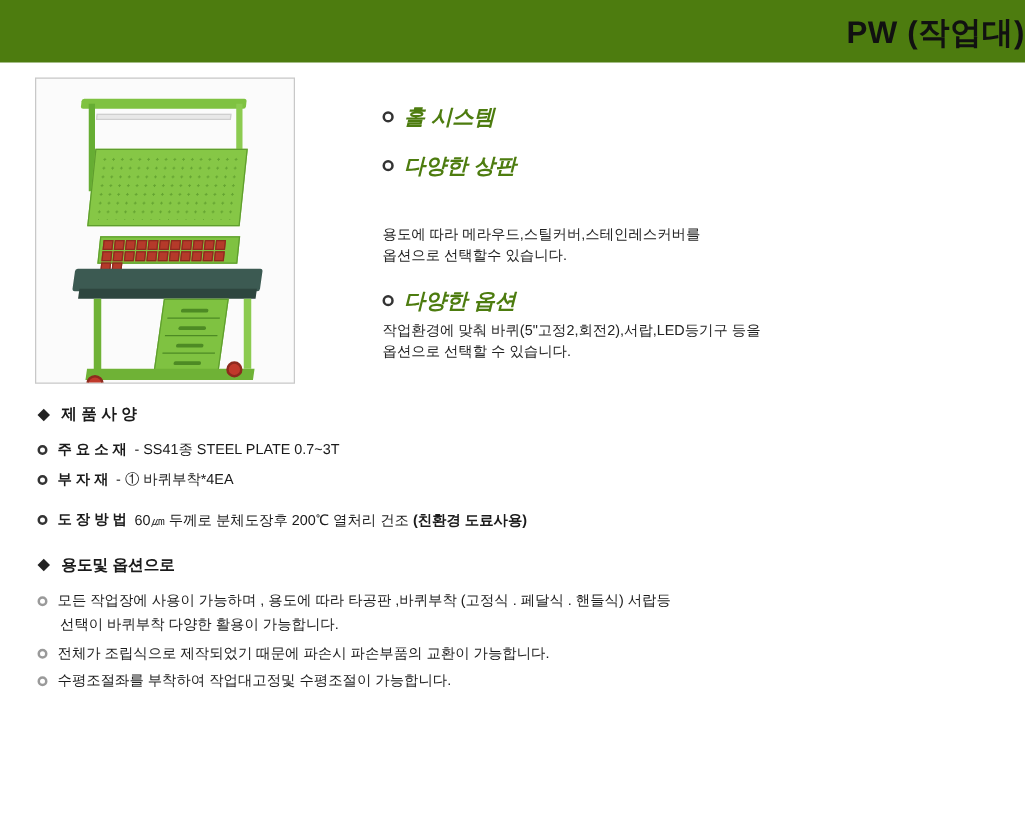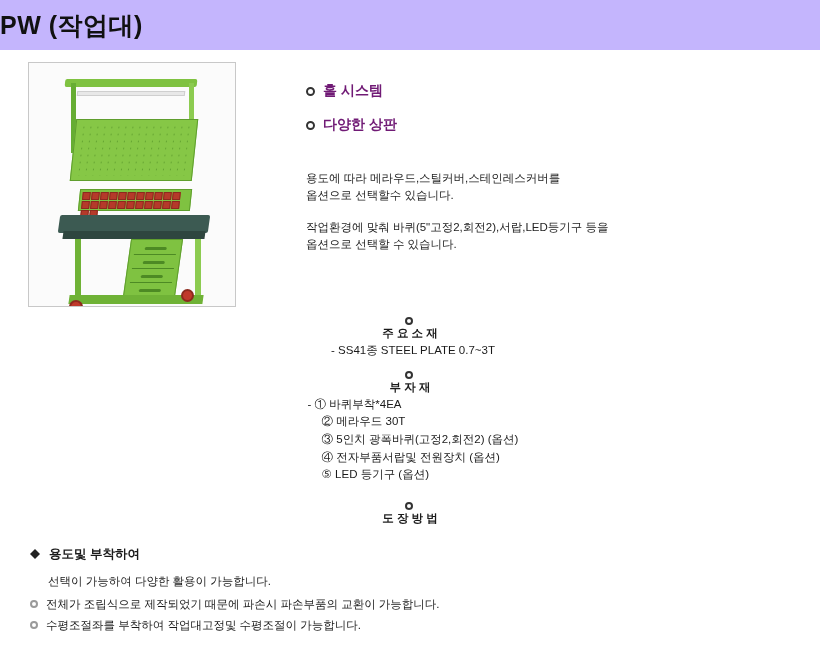--- a/index.html
+++ b/index.html
@@ -13,24 +13,24 @@
     background: #ffffff;
     font-family: "Liberation Sans", sans-serif;
     color: #1a1a1a;
     overflow: hidden;
   }
 
   
   .header {
     width: 820px;
     height: 50px;
-    background: #c4b5fd;
+    background: #4d7c0f;
     display: flex;
     align-items: center;
-    justify-content: flex-start;
+    justify-content: flex-end;
   }
   .header-title {
     font-size: 25px;
     font-weight: bold;
     letter-spacing: 0.5px;
     color: #111;
   }
 
   
   .top-section {
@@ -187,24 +187,25 @@
 
   
   .features {
     flex: 1;
     padding: 24px 20px 0 38px;
   }
   .feature-block { margin-bottom: 16px; }
   .feature-head {
     display: flex;
     align-items: center;
-    font-size: 14px;
+    font-size: 17px;
     font-weight: bold;
-    color: #701a75;
+    color: #4d7c0f;
     margin-bottom: 5px;
+    font-style: italic;
   }
   .marker-circle {
     display: inline-block;
     width: 9px; height: 9px;
     border: 2px solid #333;
     border-radius: 50%;
     margin-right: 8px;
     flex: none;
   }
   .feature-body {
@@ -239,25 +240,24 @@
     content: "";
     position: absolute;
     left: -5px; top: 5px;
     width: 0; height: 0;
     border: 5px solid transparent;
     border-top-color: #222;
   }
 
   .spec-row {
     display: flex;
-    align-items: center;
+    align-items: flex-start;
     font-size: 11.5px;
     margin-bottom: 7px;
     line-height: 1.5;
-    flex-direction: column;
   }
   .marker-ring {
     display: inline-block;
     width: 8px; height: 8px;
     border: 2px solid #333;
     border-radius: 50%;
     margin-right: 8px;
     margin-top: 4px;
     flex: none;
   }
@@ -370,65 +370,74 @@
     <div class="feature-block">
       <div class="feature-head">
         <span class="marker-circle"></span>
         <span>다양한 상판</span>
       </div>
       <div class="feature-body" style="white-space:pre-line;margin-top:36px;">용도에 따라 메라우드,스틸커버,스테인레스커버를
 옵션으로 선택할수 있습니다.</div>
     </div>
 
     <div class="feature-block">
+      <div class="feature-head">
+        <span class="marker-circle"></span>
+        <span>다양한 옵션</span>
+      </div>
       <div class="feature-body" style="white-space:pre-line;">작업환경에 맞춰 바퀴(5"고정2,회전2),서랍,LED등기구 등을
 옵션으로 선택할 수 있습니다.</div>
     </div>
   </div>
 </div>
 
 <div class="spec-section">
 
+  <div class="section-title">
+    <span class="marker-diamond"></span>
+    <span>제 품 사 양</span>
+  </div>
 
   <div class="spec-row">
     <span class="marker-ring"></span>
     <span class="spec-label">주 요 소 재</span>
     <span class="spec-value">- SS41종 STEEL PLATE 0.7~3T</span>
   </div>
 
   <div class="spec-row">
     <span class="marker-ring"></span>
     <span class="spec-label">부  자  재</span>
     <span>
       <span class="spec-value">- ① 바퀴부착*4EA</span>
-      <ul class="sub-list" style="padding-left:14px;">
-        <li>② 메라우드 30T</li>
-        <li>③ 5인치 광폭바퀴(고정2,회전2) (옵션)</li>
-        <li>④ 전자부품서랍및 전원장치 (옵션)</li>
-        <li>⑤ LED 등기구 (옵션)</li>
-      </ul>
     </span>
   </div>
 
   <div class="spec-row" style="margin-top:14px;">
     <span class="marker-ring"></span>
     <span class="spec-label">도 장 방 법</span>
     <span class="paint-lines">
+      <div>
+        <span>60㎛ 두께로 분체도장후 200℃ 열처리 건조 </span><span class="bold">(친환경 도료사용)</span>
+      </div>
     </span>
   </div>
 
 
   <div class="section-title" style="margin-top:18px;">
     <span class="marker-diamond"></span>
-    <span>용도및 부착하여</span>
+    <span>용도및 옵션으로</span>
   </div>
 
   <div class="feature-list">
     <div>
-      <div class="indent-line" style="margin:-2px 0 6px 0;">선택이 가능하여 다양한 활용이 가능합니다.</div>
+      <div class="feature-row">
+        <span class="marker-ring light"></span>
+        <span>모든 작업장에 사용이 가능하며 , 용도에 따라 타공판 ,바퀴부착 (고정식 . 페달식 . 핸들식) 서랍등</span>
+      </div>
+      <div class="indent-line" style="margin:-2px 0 6px 0;">선택이 바퀴부착 다양한 활용이 가능합니다.</div>
     </div>
 
     <div class="feature-row">
       <span class="marker-ring light"></span>
       <span>전체가 조립식으로 제작되었기 때문에 파손시 파손부품의 교환이 가능합니다.</span>
     </div>
 
     <div class="feature-row">
       <span class="marker-ring light"></span>
       <span>수평조절좌를 부착하여 작업대고정및 수평조절이 가능합니다.</span>

